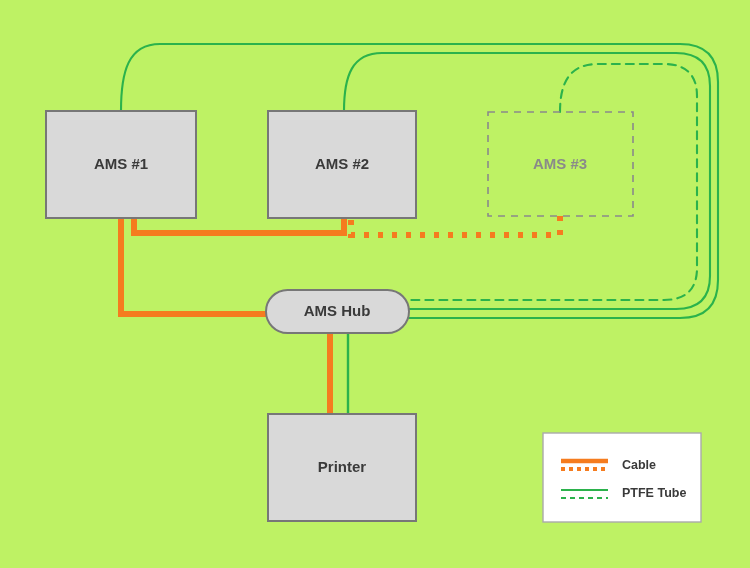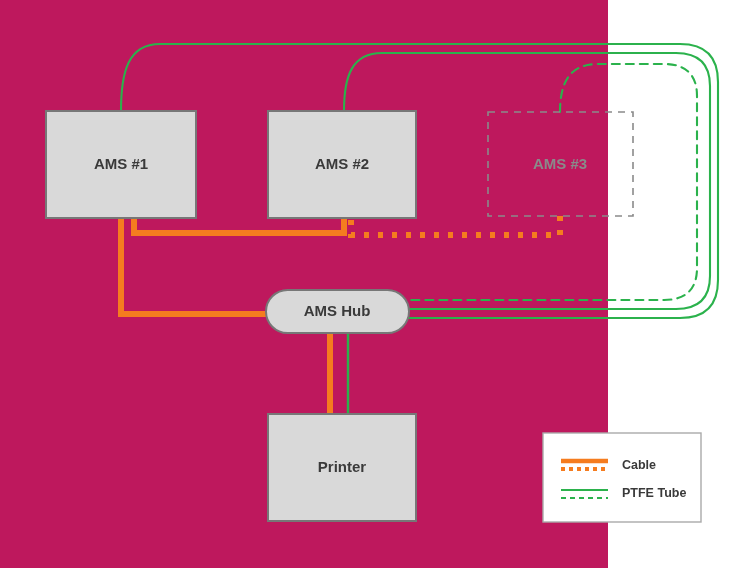--- a/index.html
+++ b/index.html
@@ -8,23 +8,23 @@
     background: #ffffff;
   }
   body {
     width: 750px;
     height: 568px;
     font-family: "Liberation Sans", sans-serif;
     overflow: hidden;
   }
   #diagram-root {
     position: relative;
-    width: 608px;
+    width: 750px;
     height: 568px;
-    background: #be185d;
+    background: #bef264;
   }
   svg#diagram {
     display: block;
     width: 750px;
     height: 568px;
   }
   .node-label {
     font-family: "Liberation Sans", sans-serif;
     font-weight: bold;
     font-size: 15px;

